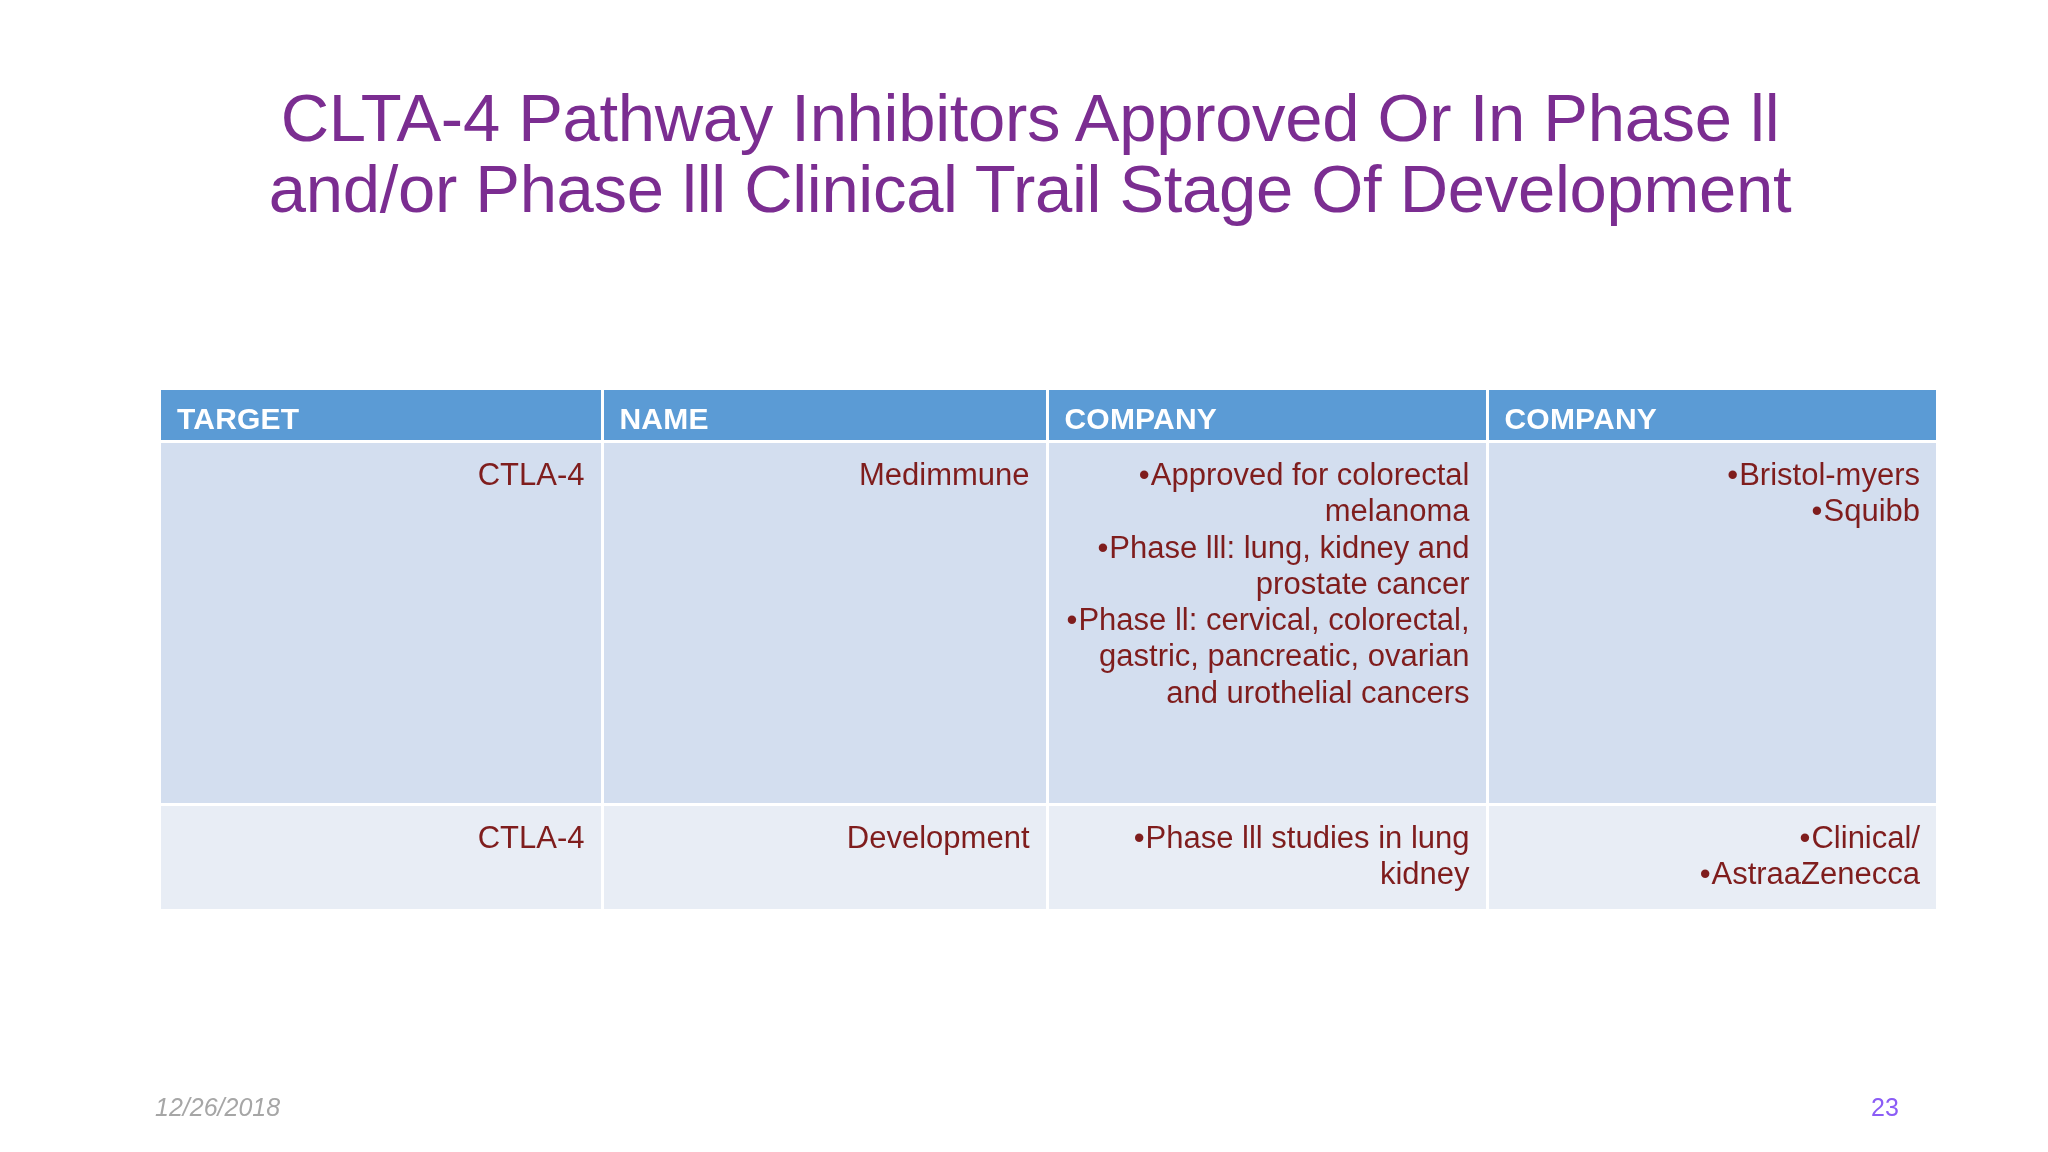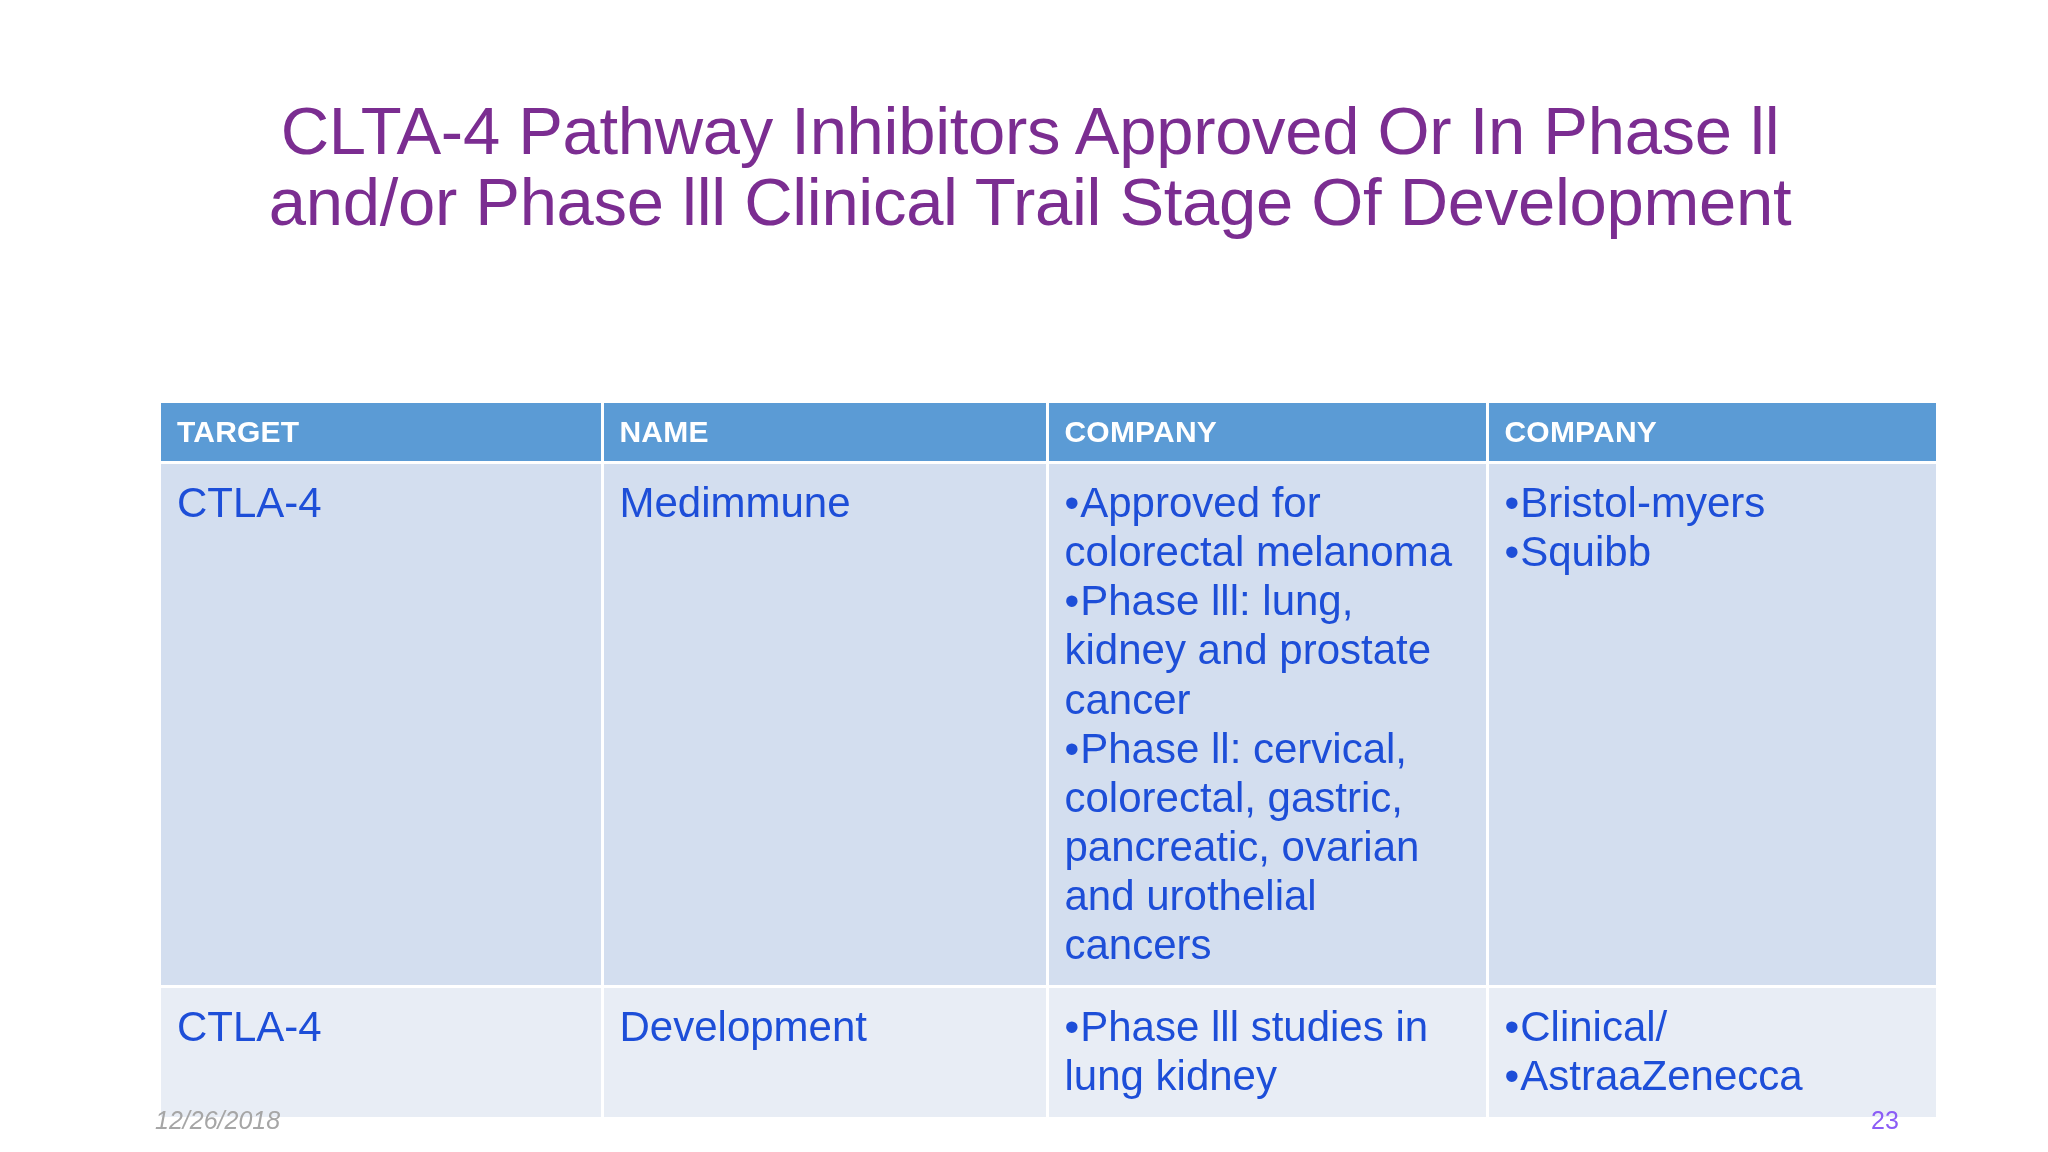--- a/index.html
+++ b/index.html
@@ -12,21 +12,20 @@
     background: #ffffff;
     font-family: "Liberation Sans", sans-serif;
     overflow: hidden;
     position: relative;
   }
 
   .slide {
     position: absolute;
     inset: 0;
     background: #ffffff;
-    margin-top: 13px;
   }
 
   
   .title {
     position: absolute;
     left: 150px;
     top: 82px;
     width: 1760px;
     text-align: center;
     color: #7B2D91;
@@ -53,36 +52,37 @@
   table.grid col.c-name    { width: 445px; }
   table.grid col.c-status  { width: 440px; }
   table.grid col.c-company { width: 449px; }
 
   table.grid th {
     background: #5B9BD5;
     color: #ffffff;
     font-size: 30px;
     font-weight: 700;
     text-align: left;
-    padding: 11px 16px 11px 16px;
+    padding: 11px 16px 3px 16px;
     height: 36px;
     vertical-align: middle;
     border-right: 3px solid #ffffff;
     letter-spacing: 0.2px;
   }
   table.grid th:last-child { border-right: none; }
 
   table.grid td {
-    font-size: 42px;
-    color: #1d4ed8;
+    font-size: 31px;
+    color: #7f1d1d;
     vertical-align: top;
     padding: 14px 16px 16px 16px;
     line-height: 1.17;
     border-right: 3px solid #ffffff;
     border-top: 3px solid #ffffff;
+    text-align: right;
   }
   table.grid td:last-child { border-right: none; }
 
   tr.row-a td { background: #D3DEEF; }
   tr.row-b td { background: #E8EDF5; }
 
   tr.row-a td { height: 330px; }
   tr.row-b td { height: 55px; }
 
   .bullets {

